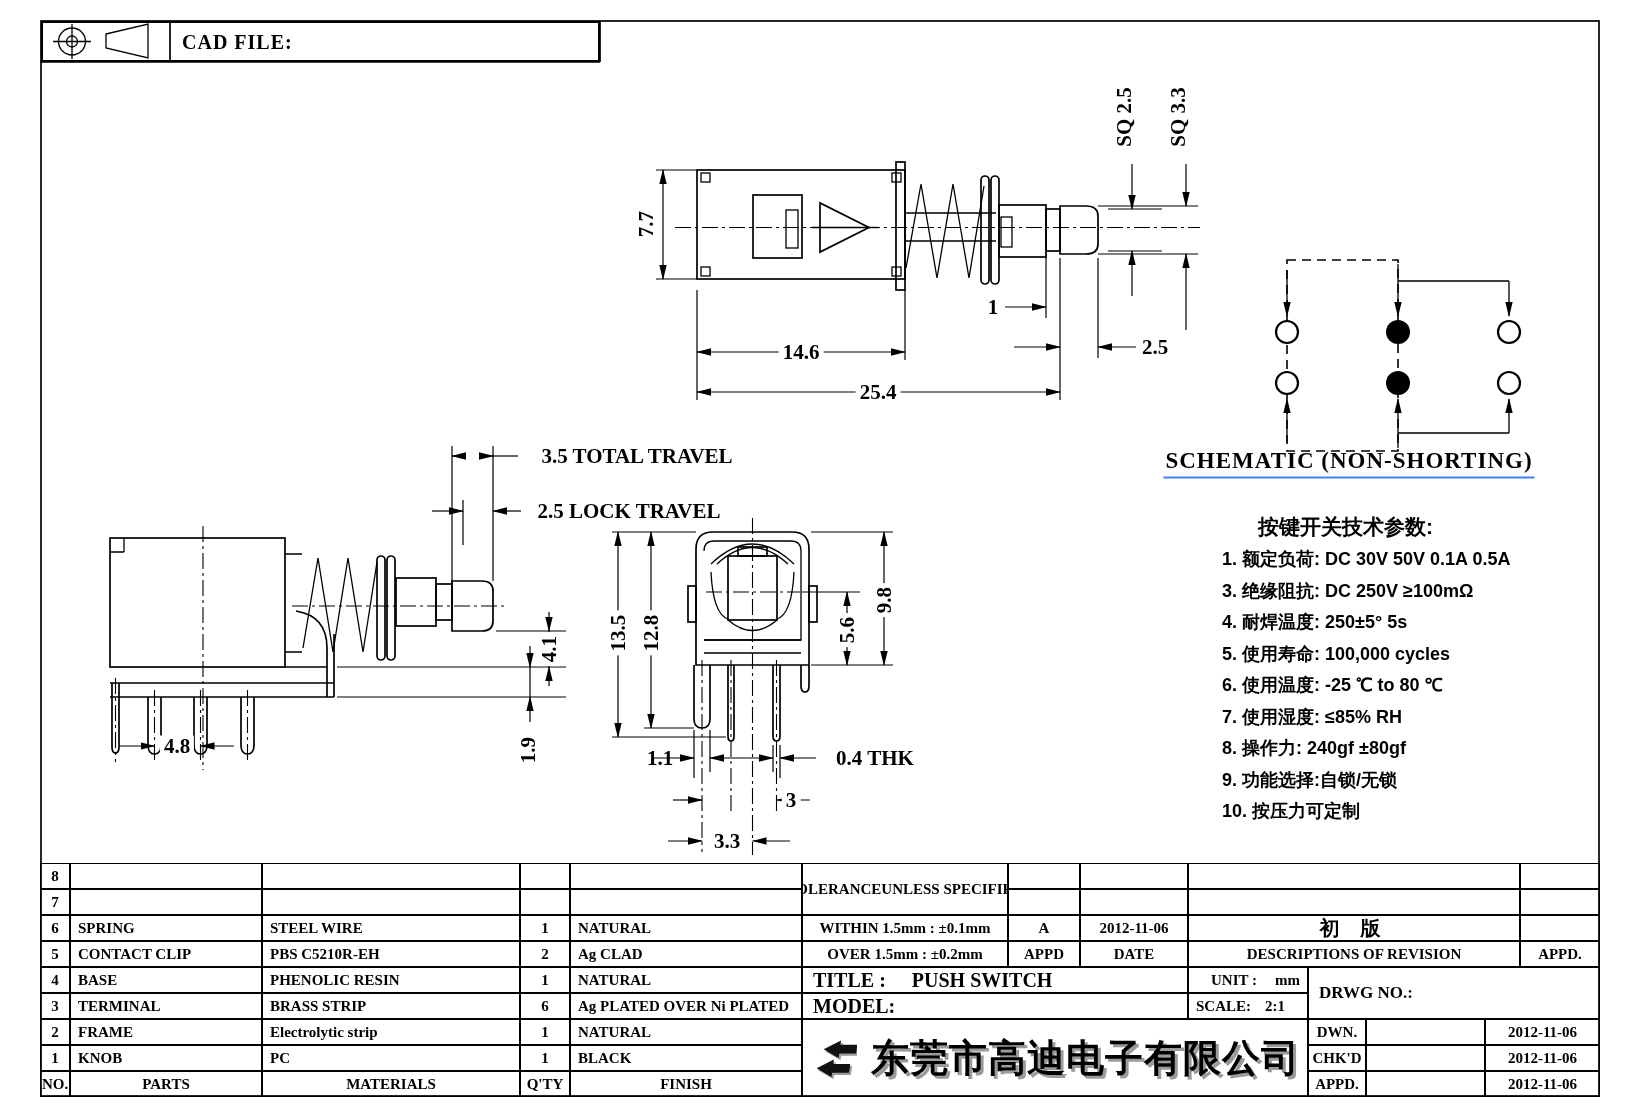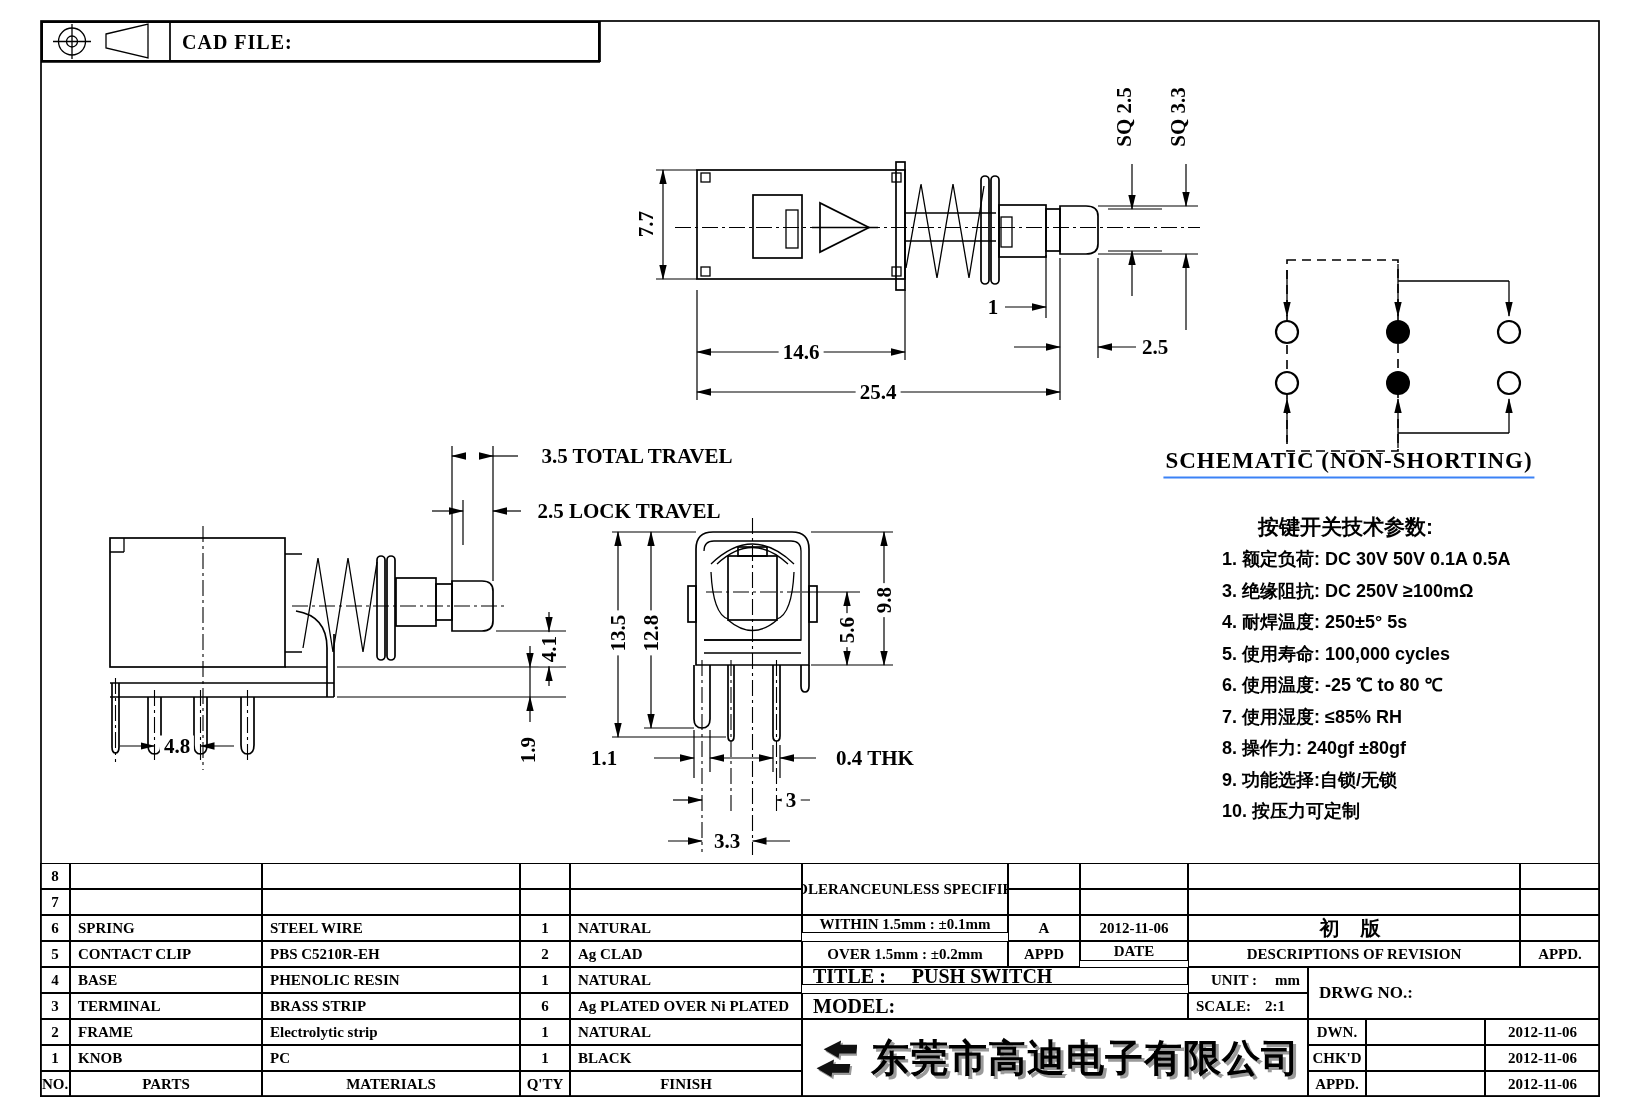--- a/index.html
+++ b/index.html
@@ -206,21 +206,21 @@
   <div class="lbl" style="left:637px;top:456px;">3.5 TOTAL TRAVEL</div>
   <div class="lbl" style="left:629px;top:511px;">2.5 LOCK TRAVEL</div>
   <div class="lbl rot bg" style="left:549px;top:649px;">4.1</div>
   <div class="lbl rot" style="left:528px;top:750px;">1.9</div>
   <div class="lbl bg" style="left:177px;top:746px;">4.8</div>
 
   <div class="lbl rot bg" style="left:618px;top:633px;">13.5</div>
   <div class="lbl rot bg" style="left:651px;top:633px;">12.8</div>
   <div class="lbl rot bg" style="left:884px;top:600px;">9.8</div>
   <div class="lbl rot bg" style="left:847px;top:630px;">5.6</div>
-  <div class="lbl" style="left:604px;top:758px;">1.1</div>
+  <div class="lbl" style="left:660px;top:758px;">1.1</div>
   <div class="lbl" style="left:875px;top:758px;">0.4 THK</div>
   <div class="lbl bg" style="left:791px;top:800px;">3</div>
   <div class="lbl bg" style="left:727px;top:841px;">3.3</div>
 
   <div class="cap" style="left:1349px;top:463px;">SCHEMATIC (NON-SHORTING)</div>
 
   <div id="specs">
     <div class="t">按键开关技术参数:</div>
     <div class="i">1. 额定负荷: DC 30V 50V   0.1A  0.5A</div>
     <div class="i">3. 绝缘阻抗: DC 250V ≥100mΩ</div>
@@ -303,33 +303,33 @@
   </div>
   <div class="tc" style="left:1008px;top:863px;width:72px;height:26px;"></div>
   <div class="tc" style="left:1008px;top:889px;width:72px;height:26px;"></div>
   <div class="tc" style="left:1080px;top:863px;width:108px;height:26px;"></div>
   <div class="tc" style="left:1080px;top:889px;width:108px;height:26px;"></div>
   <div class="tc" style="left:1188px;top:863px;width:332px;height:26px;"></div>
   <div class="tc" style="left:1188px;top:889px;width:332px;height:26px;"></div>
   <div class="tc" style="left:1520px;top:863px;width:80px;height:26px;"></div>
   <div class="tc" style="left:1520px;top:889px;width:80px;height:26px;"></div>
 
-  <div class="tc ctr" style="left:802px;top:915px;width:206px;height:18px;">WITHIN 1.5mm : ±0.1mm</div>
+  <div class="tc ctr" style="left:802px;top:915px;width:206px;height:26px;">WITHIN 1.5mm : ±0.1mm</div>
   <div class="tc ctr" style="left:1008px;top:915px;width:72px;height:26px;">A</div>
   <div class="tc ctr" style="left:1080px;top:915px;width:108px;height:26px;">2012-11-06</div>
   <div class="tc ctr big" style="left:1188px;top:915px;width:332px;height:26px;letter-spacing:8px;">初 版</div>
   <div class="tc" style="left:1520px;top:915px;width:80px;height:26px;"></div>
 
   <div class="tc ctr" style="left:802px;top:941px;width:206px;height:26px;">OVER 1.5mm : ±0.2mm</div>
   <div class="tc ctr" style="left:1008px;top:941px;width:72px;height:26px;">APPD</div>
-  <div class="tc ctr" style="left:1080px;top:941px;width:108px;height:20px;">DATE</div>
+  <div class="tc ctr" style="left:1080px;top:941px;width:108px;height:26px;">DATE</div>
   <div class="tc ctr" style="left:1188px;top:941px;width:332px;height:26px;">DESCRIPTIONS OF REVISION</div>
   <div class="tc ctr" style="left:1520px;top:941px;width:80px;height:26px;">APPD.</div>
 
-  <div class="tc big" style="left:802px;top:967px;width:386px;height:18px;gap:26px;padding-left:10px;">
+  <div class="tc big" style="left:802px;top:967px;width:386px;height:26px;gap:26px;padding-left:10px;">
     <span>TITLE :</span>
     <span>PUSH SWITCH</span>
   </div>
   <div class="tc" style="left:1188px;top:967px;width:120px;height:26px;gap:18px;padding-left:22px;">
     <span>UNIT :</span>
     <span>mm</span>
   </div>
   <div class="tc big" style="left:1308px;top:967px;width:292px;height:52px;align-items:center;padding-left:10px;font-size:17px;">DRWG NO.:</div>
   <div class="tc big" style="left:802px;top:993px;width:386px;height:26px;padding-left:10px;">MODEL:</div>
   <div class="tc" style="left:1188px;top:993px;width:120px;height:26px;gap:14px;">

